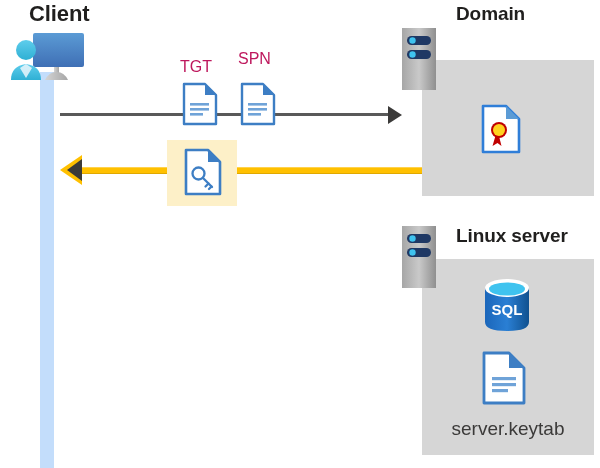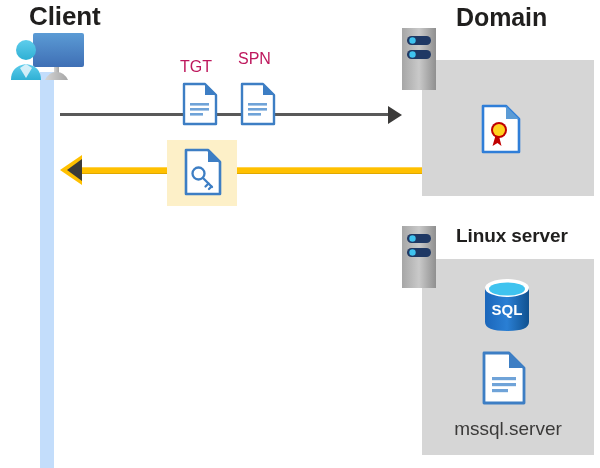--- a/index.html
+++ b/index.html
@@ -19,22 +19,22 @@
   #client-lifeline{
     left:40px;top:72px;width:14px;height:396px;
     background:#c3ddfb;
   }
 
   
   .title{
     font-weight:bold;color:#201f1e;letter-spacing:-0.1px;
     line-height:1.12;
   }
-  #client-title{left:29px;top:2px;font-size:26px;}
-  #dc-title{left:456px;top:3px;font-size:25px;width:140px;}
+  #client-title{left:29px;top:2px;font-size:22px;}
+  #dc-title{left:456px;top:3px;font-size:19px;width:140px;}
   #linux-title{left:456px;top:225px;font-size:19px;width:150px;}
 
   
   .panel{background:#d6d6d6;}
   #dc-panel{left:422px;top:60px;width:172px;height:136px;}
   #linux-panel{left:422px;top:259px;width:172px;height:196px;}
 
   
   .server-icon{width:34px;height:62px;}
   #dc-server{left:402px;top:28px;}
@@ -256,15 +256,15 @@
       <path d="M2 2 h25 l15 15 v35 h-40 z" fill="#ffffff" stroke="#3d7ec4" stroke-width="2.8" stroke-linejoin="round"></path>
       <path d="M27 2 l15 15 h-15 z" fill="#3d7ec4"></path>
       <g fill="#6fa3d8">
         <rect x="10" y="26" width="24" height="3.2"></rect>
         <rect x="10" y="32" width="24" height="3.2"></rect>
         <rect x="10" y="38" width="16" height="3.2"></rect>
       </g>
     </svg>
   </div>
 
-  <div class="abs" id="keytab-name">mssql.server</div>
+  <div class="abs" id="keytab-name">server.keytab</div>
 
 </div>
 
 </body></html>

